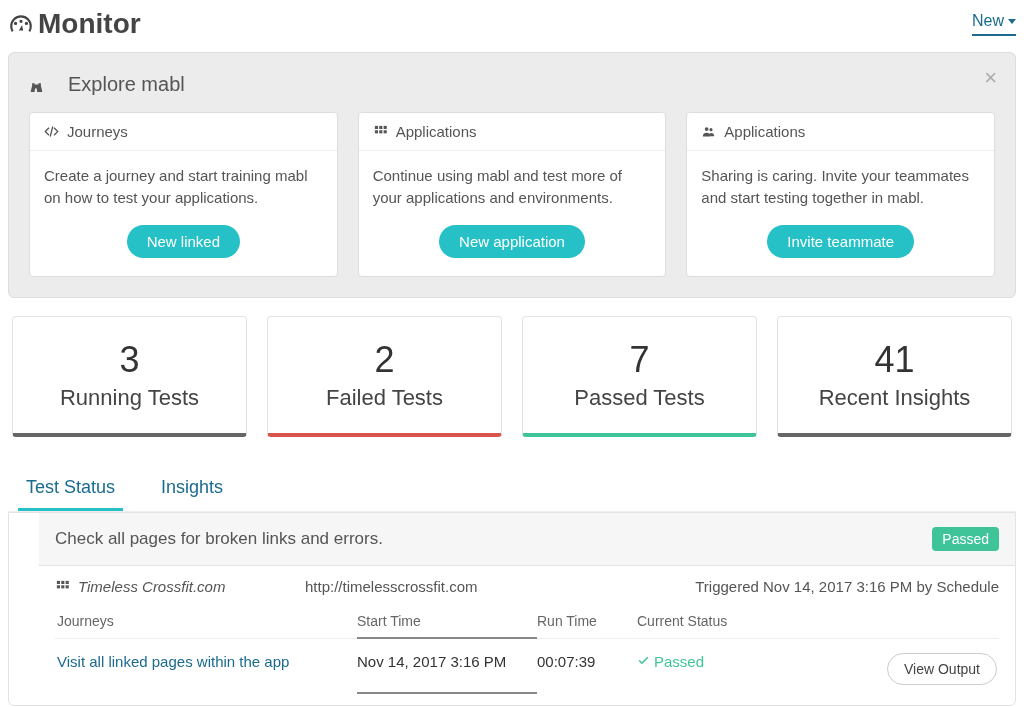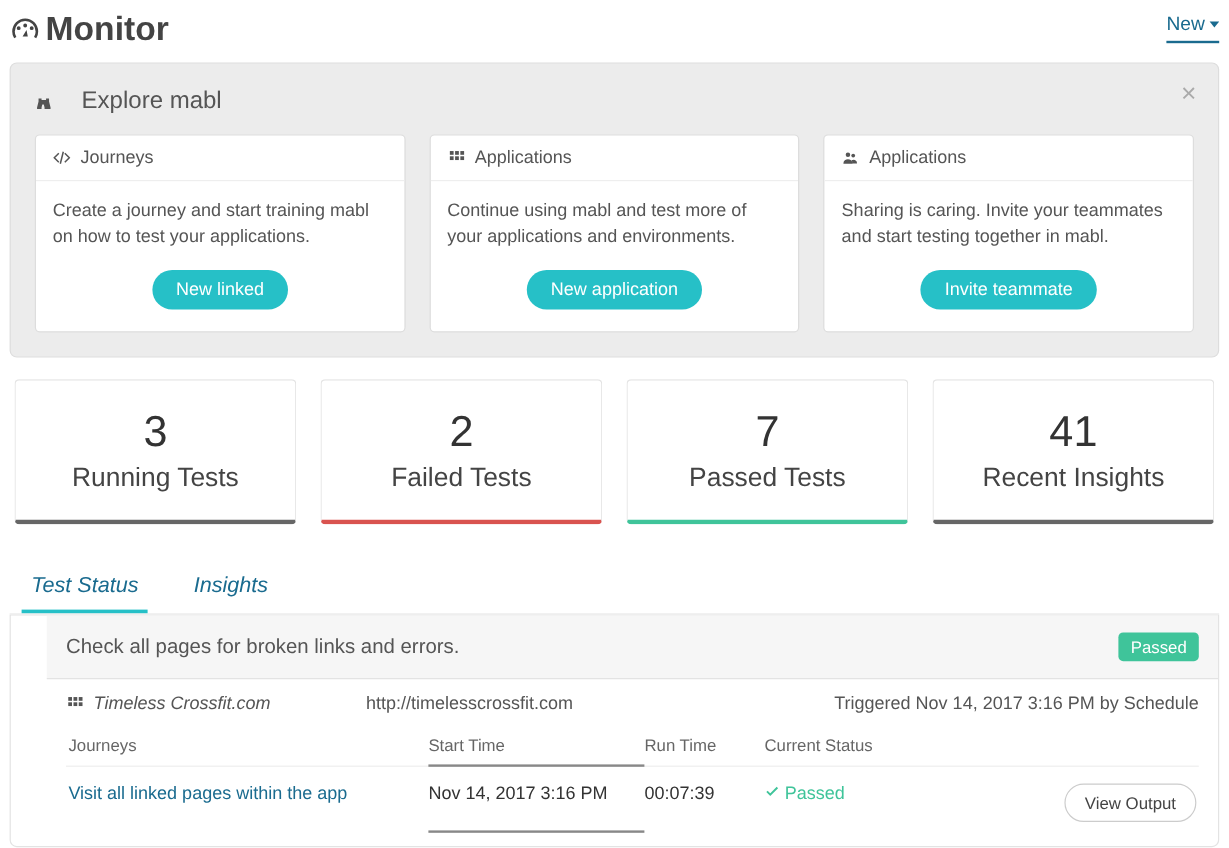--- a/index.html
+++ b/index.html
@@ -18,21 +18,21 @@
 .explore-card-body { padding: 14px 14px 18px; }
 .explore-card-body p { color: #555; font-size: 15px; line-height: 1.45; margin-bottom: 16px; min-height: 44px; }
 .pill-btn { background: #26c0c7; color: #fff; border: none; border-radius: 18px; padding: 8px 20px; font-size: 15px; cursor: pointer; display: block; margin: 0 auto; }
 .stats-row { display: flex; gap: 20px; margin: 0 4px 30px; }
 .stat-card { flex: 1; border: 1px solid #e3e3e3; border-radius: 4px; padding: 22px 10px; text-align: center; border-bottom: 4px solid #666; }
 .stat-card.red { border-bottom-color: #d9534f; }
 .stat-card.green { border-bottom-color: #3fc49a; }
 .stat-num { font-size: 36px; font-weight: 500; color: #333; }
 .stat-label { font-size: 22px; color: #444; margin-top: 4px; }
 .tabs { display: flex; gap: 30px; border-bottom: 1px solid #eee; padding-left: 10px; }
-.tab { padding: 10px 8px; font-size: 18px; color: #1a6b8f; cursor: pointer; border-bottom: 3px solid transparent; font-style: italic; }
+.tab { padding: 10px 8px; font-size: 18px; color: #1a6b8f; cursor: pointer; border-bottom: 3px solid transparent; }
 .tab.active { border-bottom-color: #26c0c7; font-weight: 500; }
 .status-panel { border: 1px solid #e3e3e3; border-radius: 0 0 6px 6px; margin-top: 0; padding-left: 30px; }
 .status-header { background: #f6f6f6; border-bottom: 1px solid #e3e3e3; padding: 14px 16px; display: flex; justify-content: space-between; align-items: center; }
 .status-header-text { font-size: 17px; color: #555; }
 .badge-passed { background: #3fc49a; color: #fff; border-radius: 4px; padding: 4px 10px; font-size: 14px; }
 .status-body { padding: 12px 16px 18px; }
 .site-row { display: flex; align-items: center; gap: 30px; font-size: 15px; color: #555; margin-bottom: 10px; }
 .site-name { display: flex; align-items: center; gap: 8px; min-width: 220px; font-style: italic; }
 .site-url { flex: 1; color: #555; }
 .triggered { margin-left: auto; }

